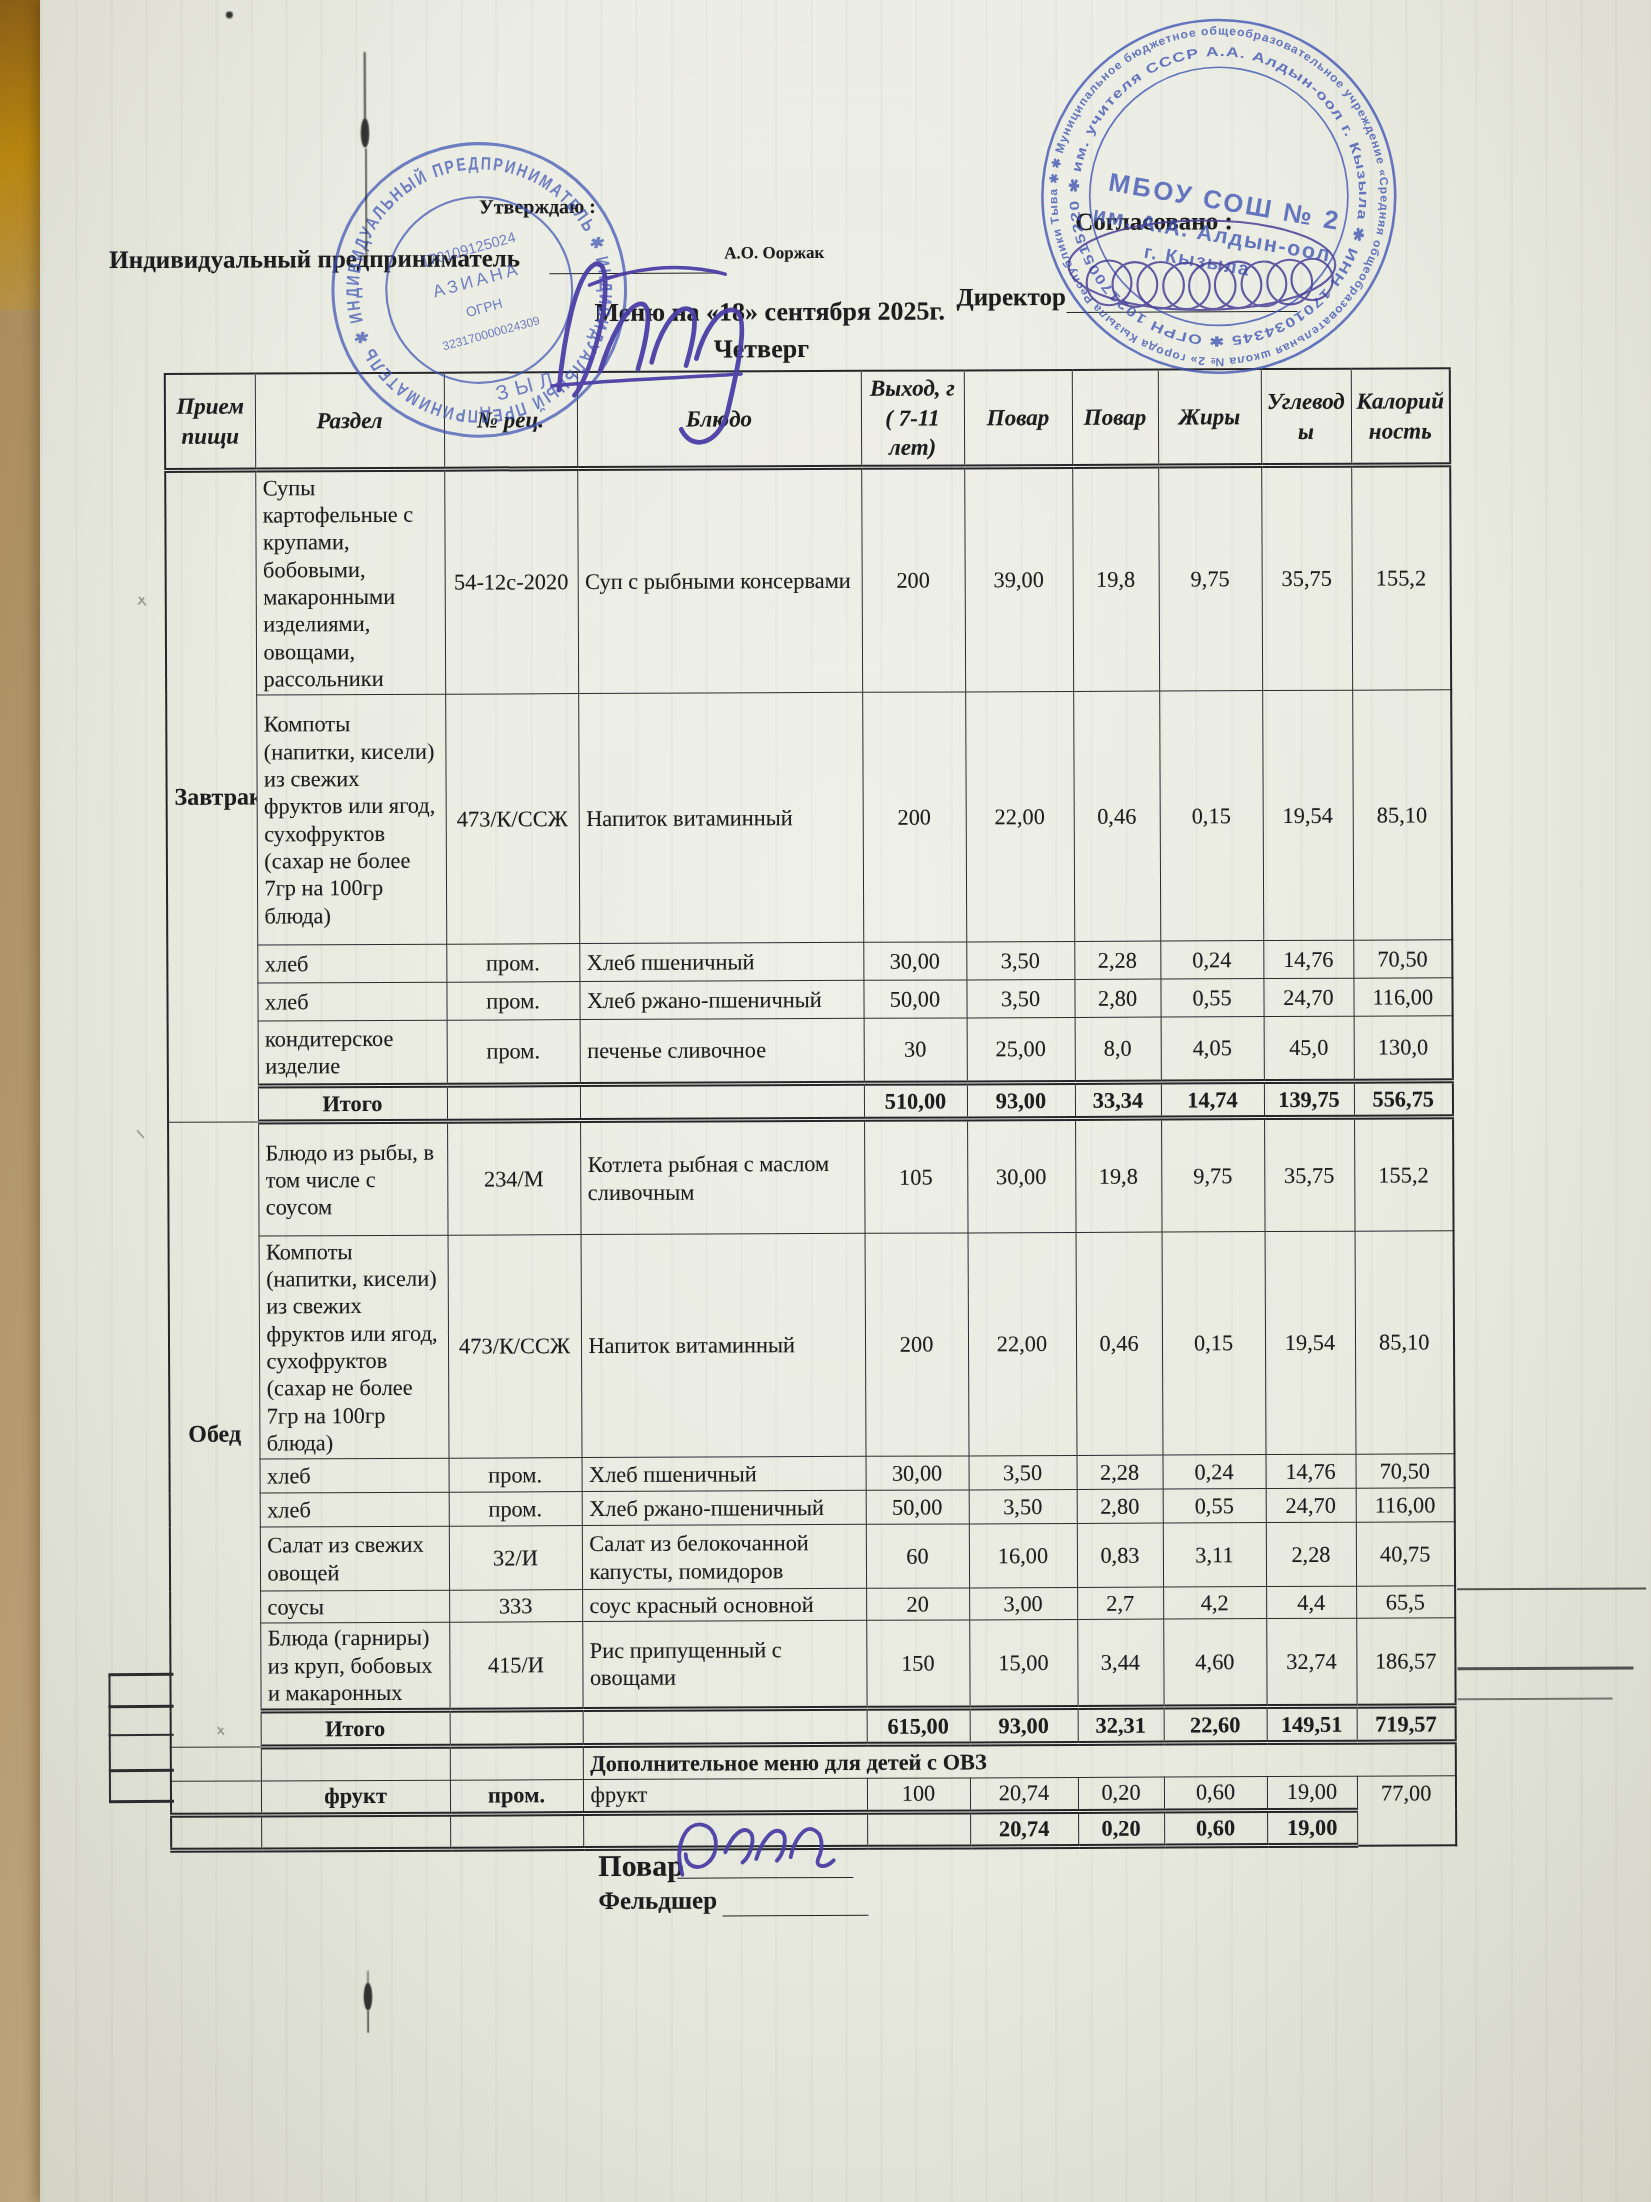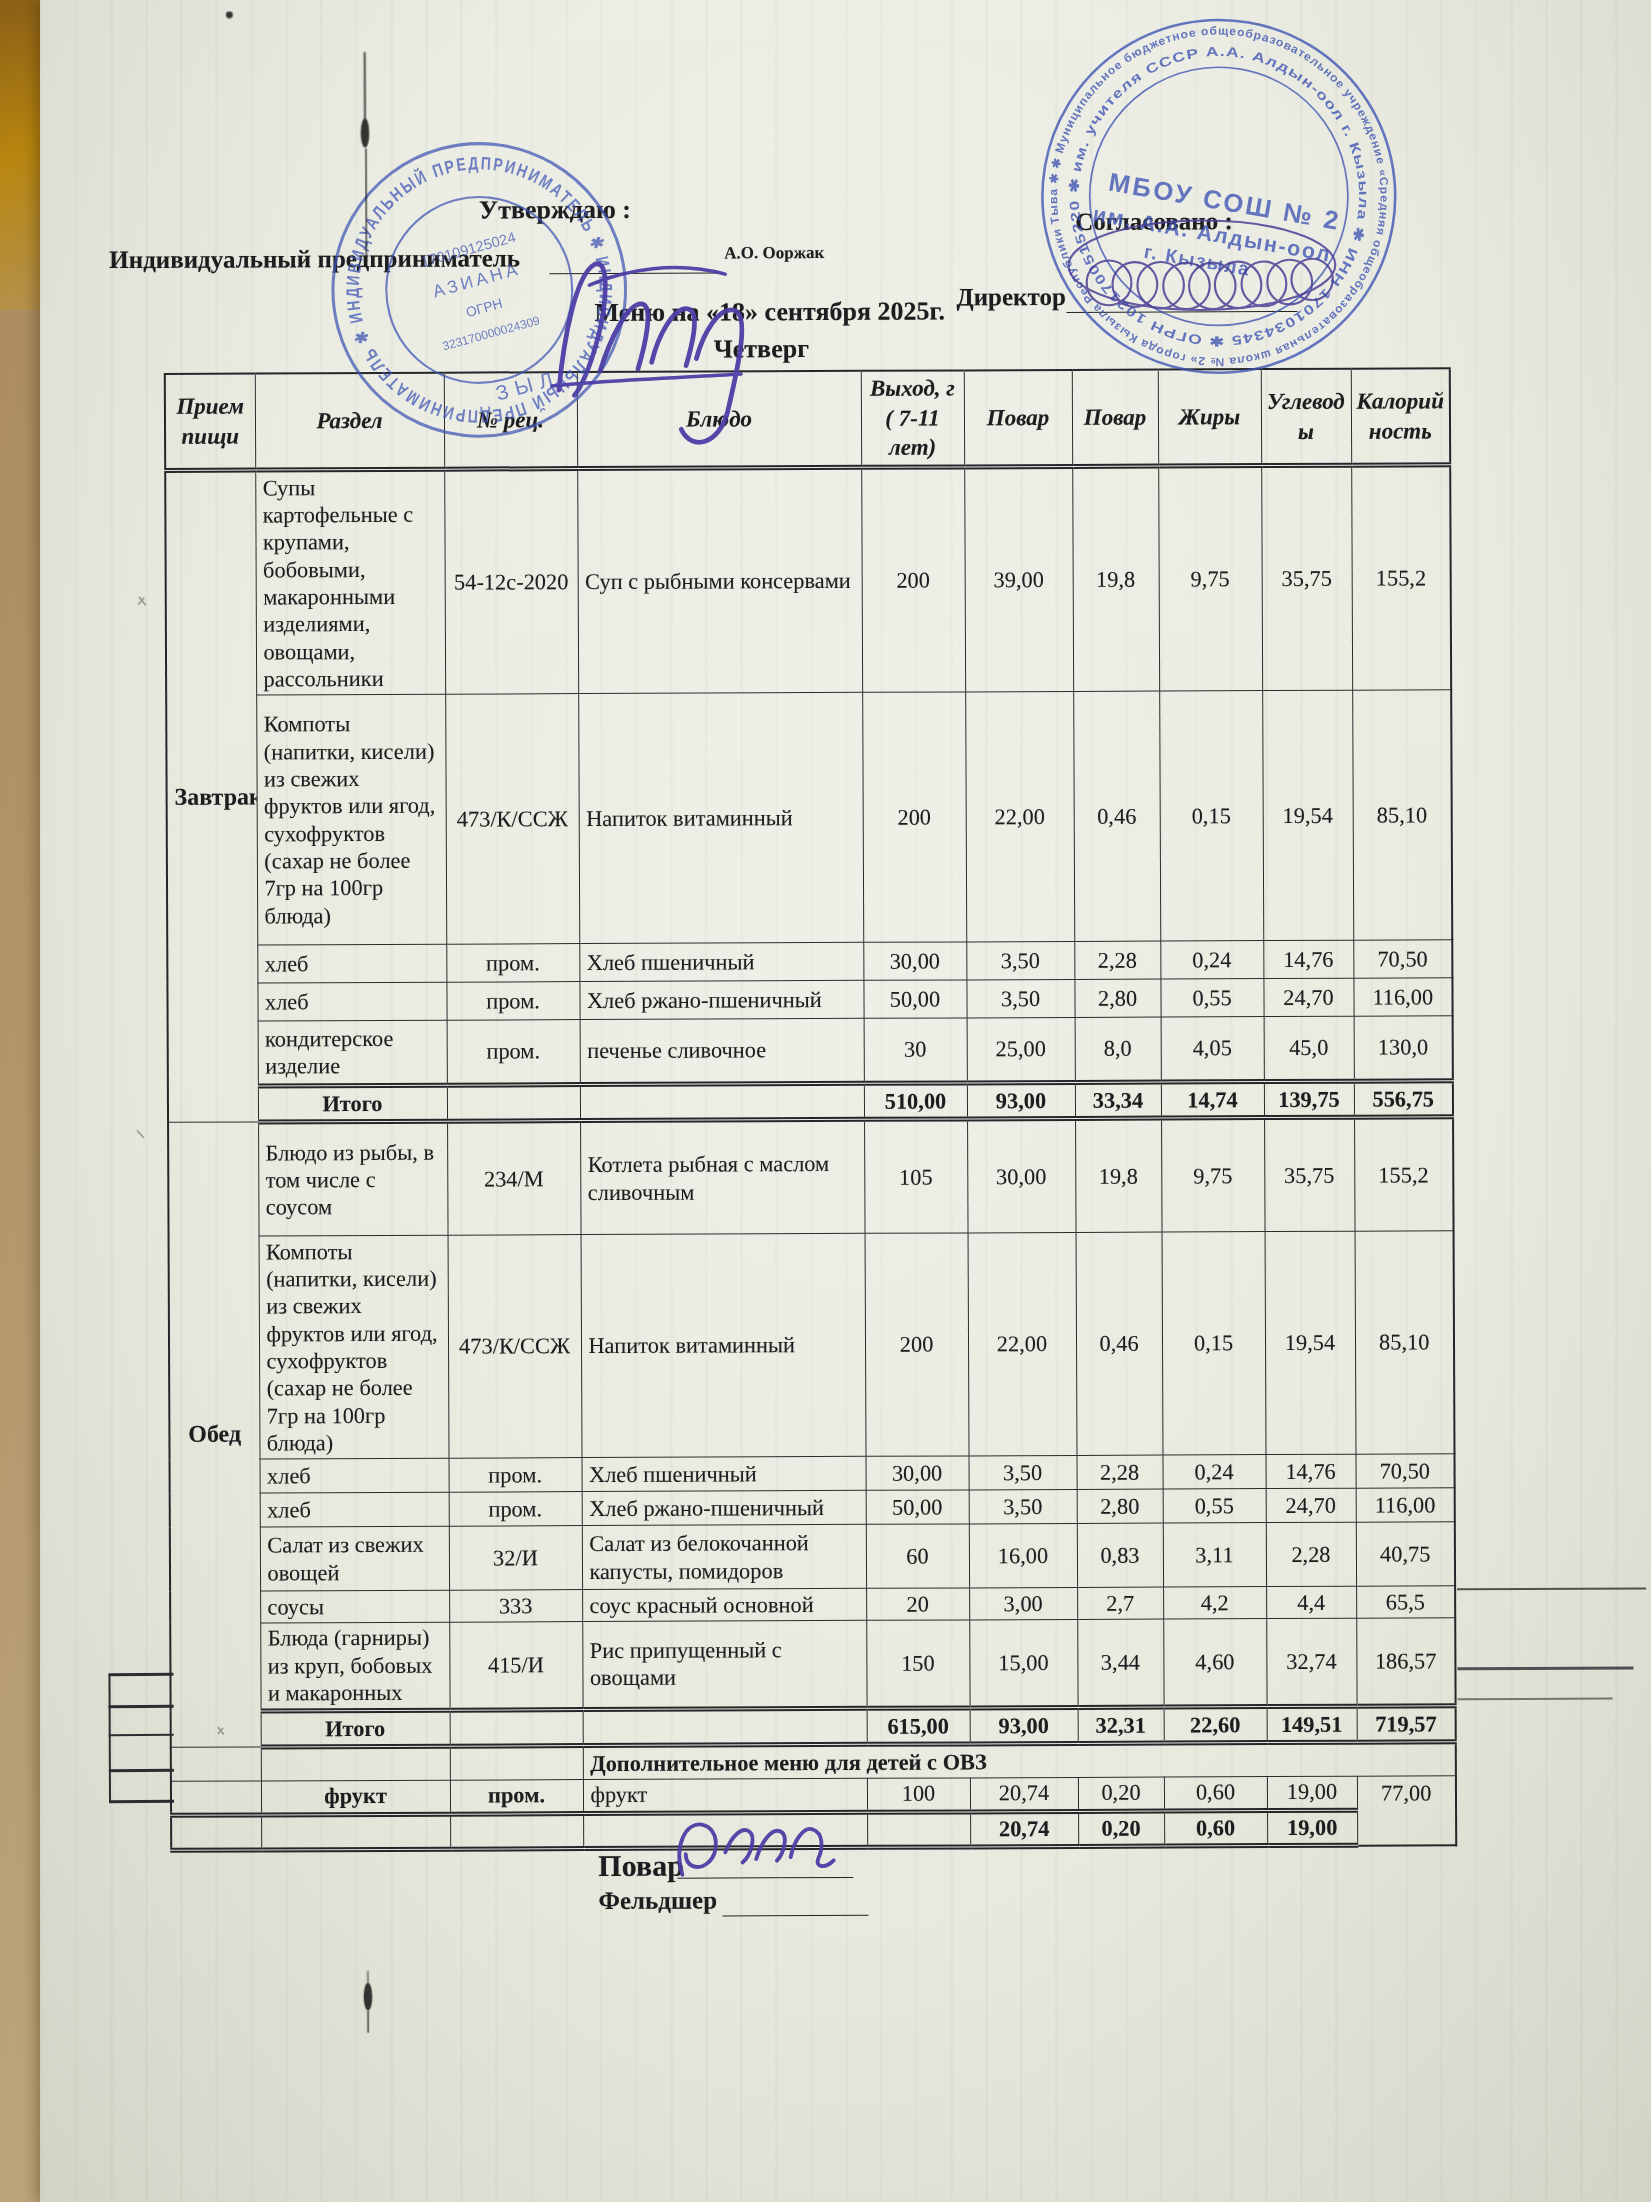--- a/index.html
+++ b/index.html
@@ -41,21 +41,21 @@
 </style>
 </head>
 <body>
 
 <div class="photo">
   <div class="corner-object"></div>
   <div class="paper"></div>
 
   <div class="sheet">
 
-    <div class="txt b" style="left:482px;top:194px;font-size:26px;text-align:center;">Утверждаю   :</div>
+    <div class="txt b" style="left:482px;top:194px;font-size:20px;text-align:center;">Утверждаю   :</div>
     <div class="txt b" style="left:1078px;top:209px;font-size:25px;">Согласовано :</div>
 
     <div class="txt b" style="left:112px;top:243px;font-size:25px;">Индивидуальный предприниматель</div>
     <div class="uline" style="left:552px;top:272px;width:169px;"></div>
     <div class="txt b" style="left:727px;top:243px;font-size:17px;">А.О. Ооржак</div>
 
     <div class="txt b" style="left:959px;top:284px;font-size:25px;">Директор</div>
     <div class="uline" style="left:1069px;top:313px;width:231px;"></div>
 
     <div class="txt b" style="left:597px;top:297px;font-size:26px;">Меню на «18»  сентября  2025г.</div>

